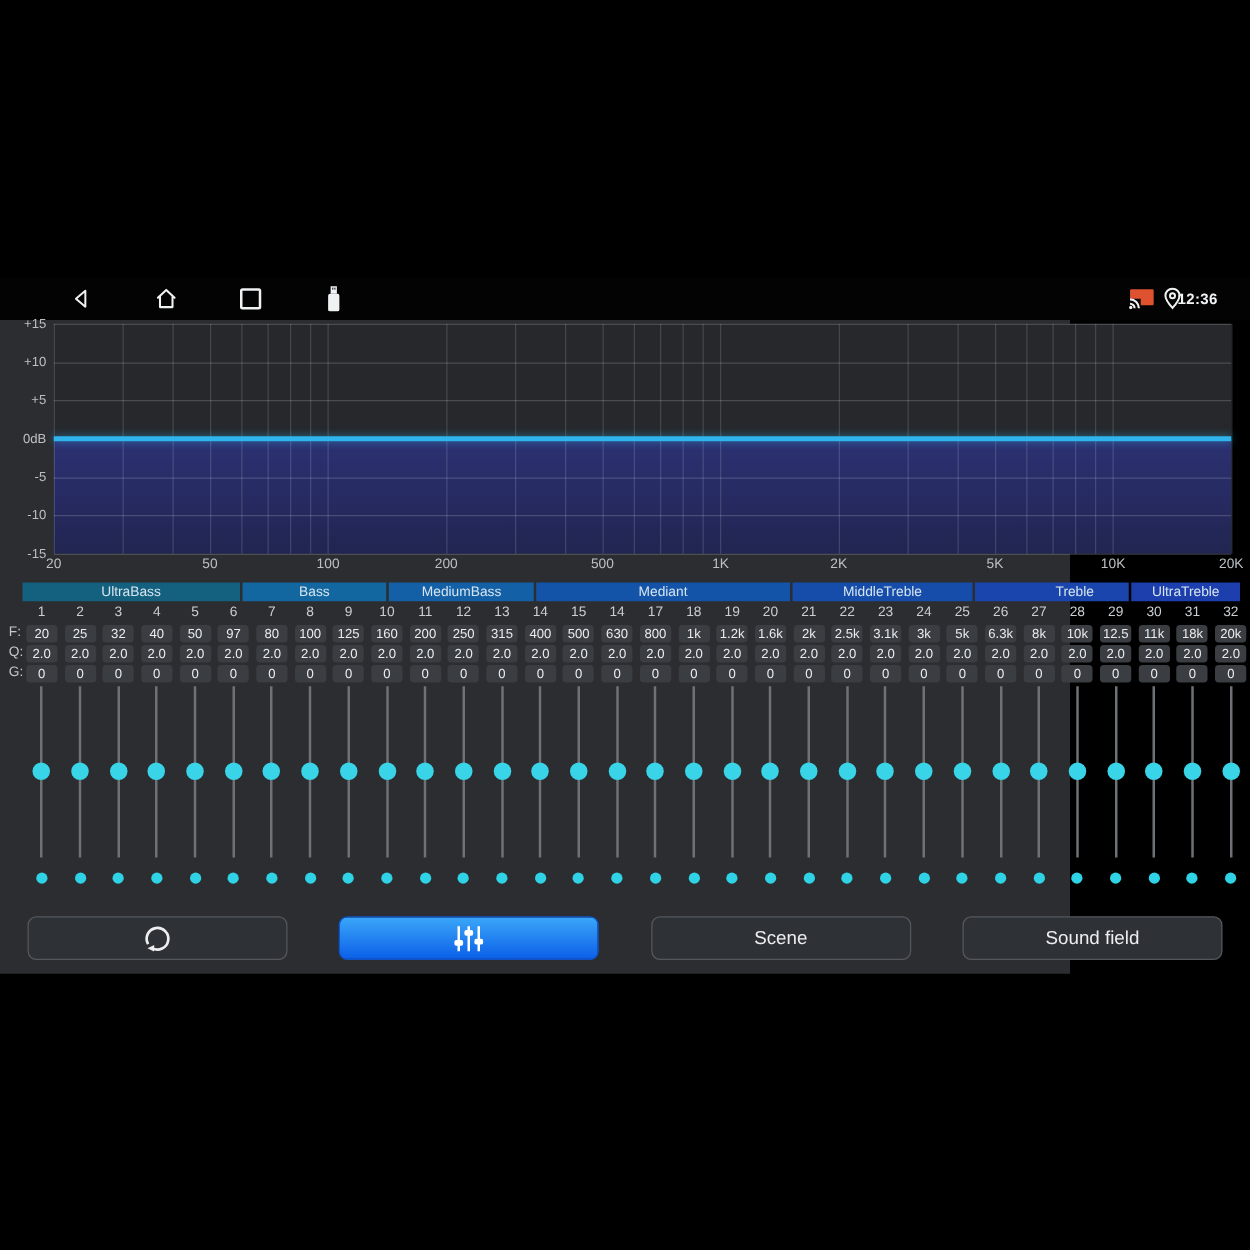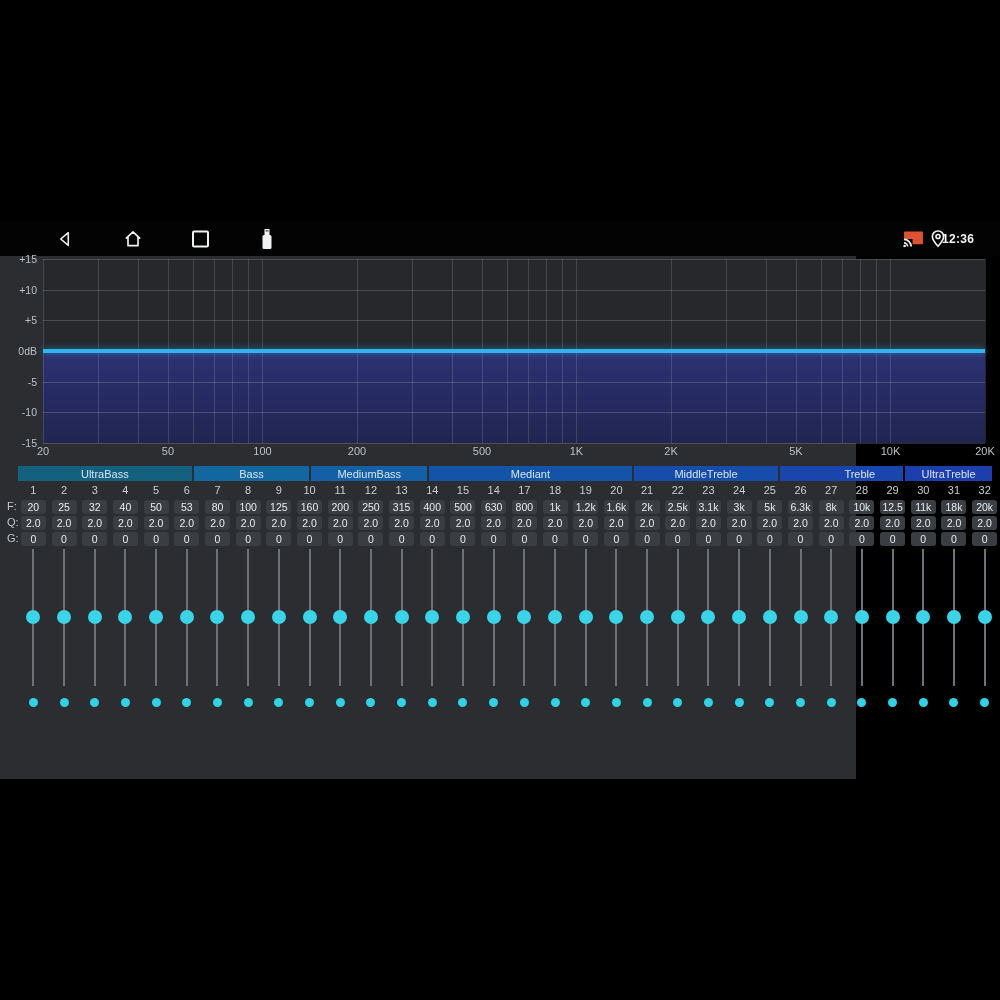--- a/index.html
+++ b/index.html
@@ -287,21 +287,21 @@
         <div>
           <span class="chip">32</span>
         </div>
         <div>
           <span class="chip">40</span>
         </div>
         <div>
           <span class="chip">50</span>
         </div>
         <div>
-          <span class="chip">53</span>
+          <span class="chip">97</span>
         </div>
         <div>
           <span class="chip">80</span>
         </div>
         <div>
           <span class="chip">100</span>
         </div>
         <div>
           <span class="chip">125</span>
         </div>
@@ -794,14 +794,38 @@
           <div class="dot"></div>
         </div>
         <div>
           <div class="dot"></div>
         </div>
         <div>
           <div class="dot"></div>
         </div>
       </div>
 
+    <div class="btnrow">
+      <div class="btn">
+        <svg width="26" height="26" viewBox="0 0 24 24">
+          <path d="M5.07 16 A 8 8 0 1 1 8 18.93" fill="none" stroke="#eceef0" stroke-width="2"></path>
+          <polygon points="9.6,16.6 9.4,21.4 4.6,19.0" fill="#eceef0"></polygon>
+        </svg>
+      </div>
+      <div class="btn active">
+        <svg width="26" height="24" viewBox="0 0 26 24">
+          <line x1="5" y1="2" x2="5" y2="22" stroke="#fff" stroke-width="2"></line>
+          <line x1="13" y1="2" x2="13" y2="22" stroke="#fff" stroke-width="2"></line>
+          <line x1="21" y1="2" x2="21" y2="22" stroke="#fff" stroke-width="2"></line>
+          <rect x="1.5" y="13" width="7" height="4.5" rx="1.5" fill="#fff"></rect>
+          <rect x="9.5" y="5" width="7" height="4.5" rx="1.5" fill="#fff"></rect>
+          <rect x="17.5" y="12" width="7" height="4.5" rx="1.5" fill="#fff"></rect>
+        </svg>
+      </div>
+      <div class="btn">
+        <span>Scene</span>
+      </div>
+      <div class="btn">
+        <span>Sound field</span>
+      </div>
+    </div>
   </div>
 </div>
 
 </body></html>

